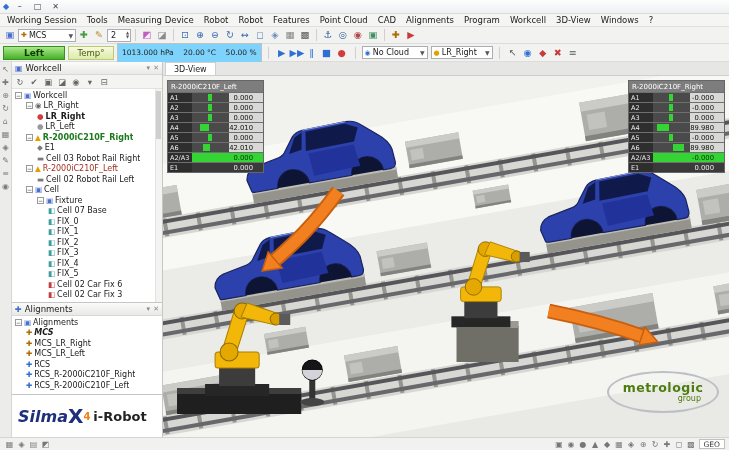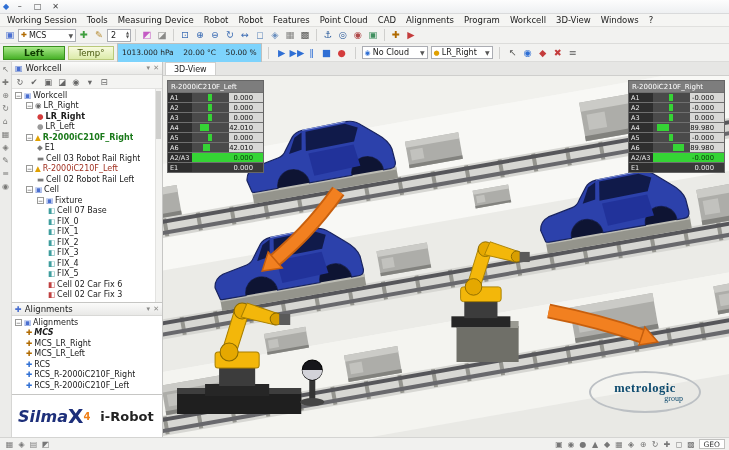--- a/index.html
+++ b/index.html
@@ -48,21 +48,21 @@
   .tree-row{height:10.5px;display:flex;align-items:center;font-size:8px;white-space:nowrap;}
   .expander{width:7px;height:7px;border:1px solid #9a9a98;background:#fff;font-size:6px;line-height:5px;text-align:center;color:#444;margin-right:2px;flex:none;}
   .tree-icon{font-size:7.5px;margin-right:2px;flex:none;}
   .tree-label{overflow:hidden;text-overflow:ellipsis;}
   .vscroll{position:absolute;right:0;top:0;bottom:0;width:7px;background:#f3f3f1;border-left:1px solid #e3e3e1;}
   .vthumb{position:absolute;top:2px;right:1px;width:5px;height:48px;background:#cfcfcd;}
   .logo-box{height:42px;flex:none;background:#fff;display:flex;align-items:center;padding-left:6px;}
   .logo-silma{font-size:16px;font-weight:bold;font-style:italic;color:#1d2f7a;}
   .logo-x{font-size:20px;font-weight:bold;color:#1d2f7a;}
   .logo-4{font-size:10px;font-weight:bold;color:#f08019;}
-  .logo-irobot{font-size:13px;font-weight:bold;color:#222;margin-left:10px;}
+  .logo-irobot{font-size:13px;font-weight:bold;color:#222;margin-left:3px;}
   
   .viewport{flex:1;position:relative;display:flex;flex-direction:column;min-width:0;background:#fbfbfa;}
   .tabstrip{height:14px;flex:none;background:#e6e6e4;border-bottom:1px solid #cfcfcd;display:flex;align-items:flex-end;padding-left:2px;}
   .tab{height:13px;background:#fff;border:1px solid #cfcfcd;border-bottom:none;font-size:8px;display:flex;align-items:center;padding:0 8px;color:#222;}
   .canvas{flex:1;position:relative;overflow:hidden;}
   .scene{position:absolute;left:0;top:0;width:100%;height:100%;}
   
   .jog{position:absolute;top:4px;width:97px;background:#8a8a8a;border:1px solid #666;font-size:7.5px;z-index:5;}
   .jog-left{left:4px;}
   .jog-right{right:4px;}
@@ -70,21 +70,21 @@
   .ov-row{height:10px;display:flex;border-top:1px solid #6f6f6f;}
   .ov-label{width:24px;flex:none;background:#2e2e2e;color:#eee;display:flex;align-items:center;padding-left:2px;font-size:6.5px;}
   .ov-bar{flex:1;background:#4a4a4a;position:relative;}
   .ov-bar .bar{position:absolute;top:1px;bottom:1px;background:#35d435;}
   .ov-val{width:34px;flex:none;background:#d8d8d6;color:#111;display:flex;align-items:center;justify-content:flex-end;padding-right:10px;font-size:6.8px;}
   .ov-row.green .ov-bar{background:#35d435;}
   .ov-row.green .ov-val{background:#35d435;color:#073807;}
   .ov-row.dark .ov-bar{background:#3a3a3a;}
   .ov-row.dark .ov-val{background:#3a3a3a;color:#eee;}
   
-  .metro-logo{position:absolute;right:28px;bottom:24px;width:112px;height:42px;border:2px solid #bcc0c4;border-radius:50%;display:flex;flex-direction:column;align-items:center;justify-content:center;color:#0c4a6e;z-index:4;background:transparent;font-family:Liberation Serif, serif;}
+  .metro-logo{position:absolute;right:10px;bottom:24px;width:112px;height:42px;border:2px solid #bcc0c4;border-radius:50%;display:flex;flex-direction:column;align-items:center;justify-content:center;color:#4d7c0f;z-index:4;background:transparent;}
   .metro-main{font-size:12.5px;font-weight:bold;letter-spacing:0.5px;line-height:12px;}
   .metro-sub{font-size:8px;align-self:flex-end;margin-right:16px;}
   
   .statusbar{height:13px;flex:none;background:#f1f1ef;border-top:1px solid #d4d4d2;display:flex;align-items:center;padding:0 4px;gap:2px;font-size:7.5px;}
   .sb-icon{font-size:8px;color:#777;width:11px;text-align:center;flex:none;}
   .sb-spacer{flex:1;}
   .sb-mode{border:1px solid #c0c0be;background:#fff;padding:0 4px;height:10px;display:flex;align-items:center;color:#333;}
 </style>
 </head>
 <body>

